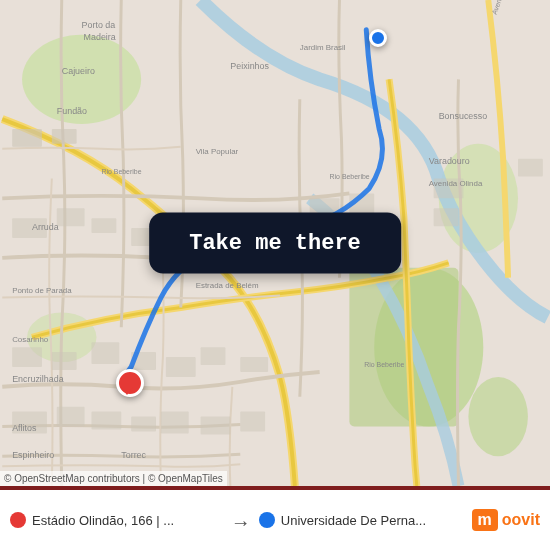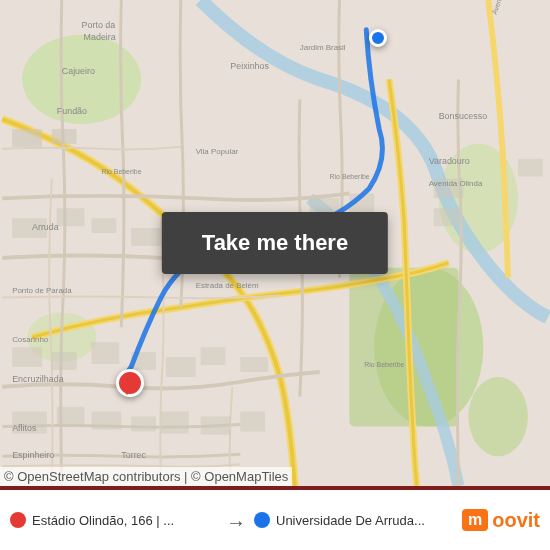--- a/index.html
+++ b/index.html
@@ -30,31 +30,32 @@
       width: 100%;
       height: 100%;
     }
 
     
     #take-me-there-btn {
       position: absolute;
       top: 50%;
       left: 50%;
       transform: translate(-50%, -50%);
-      background-color: #404040;
+      background-color: #0f172a;
       color: white;
       border: none;
-      border-radius: 4px;
+      border-radius: 14px;
       padding: 18px 40px;
       font-size: 22px;
       font-weight: bold;
       cursor: pointer;
       white-space: nowrap;
       box-shadow: 0 4px 12px rgba(0,0,0,0.3);
       z-index: 10;
+      font-family: Liberation Mono, monospace;
     }
 
     
     .map-pin-blue {
       position: absolute;
       width: 18px;
       height: 18px;
       background: #1a73e8;
       border: 3px solid #fff;
       border-radius: 50%;
@@ -163,21 +164,21 @@
       font-size: 16px;
       font-weight: bold;
       margin-right: 4px;
     }
 
     
     #attribution {
       position: absolute;
       bottom: 0;
       left: 0;
-      font-size: 13px;
+      font-size: 10px;
       color: #555;
       background: rgba(255,255,255,0.7);
       padding: 2px 4px;
       z-index: 5;
     }
 
     
     #route-line {
       position: absolute;
       top: 0; left: 0;
@@ -320,22 +321,22 @@
 
     <div class="bottom-location">
       <div class="location-dot-red"></div>
       <span class="location-text">Estádio Olindão, 166 | ...</span>
     </div>
 
     <span class="bottom-arrow">→</span>
 
     <div class="bottom-location">
       <div class="location-dot-blue"></div>
-      <span class="location-text">Universidade De Arruda...</span>
+      <span class="location-text">Universidade De Perna...</span>
     </div>
 
     <div id="moovit-logo">
       <span class="moovit-m">m</span>
-      <span style="color:#f97316; font-weight:bold; font-size:20px;">oovit</span>
+      <span style="color:#f97316; font-weight:bold; font-size:16px;">oovit</span>
     </div>
 
   </div>
 </div>
 
 </body></html>

